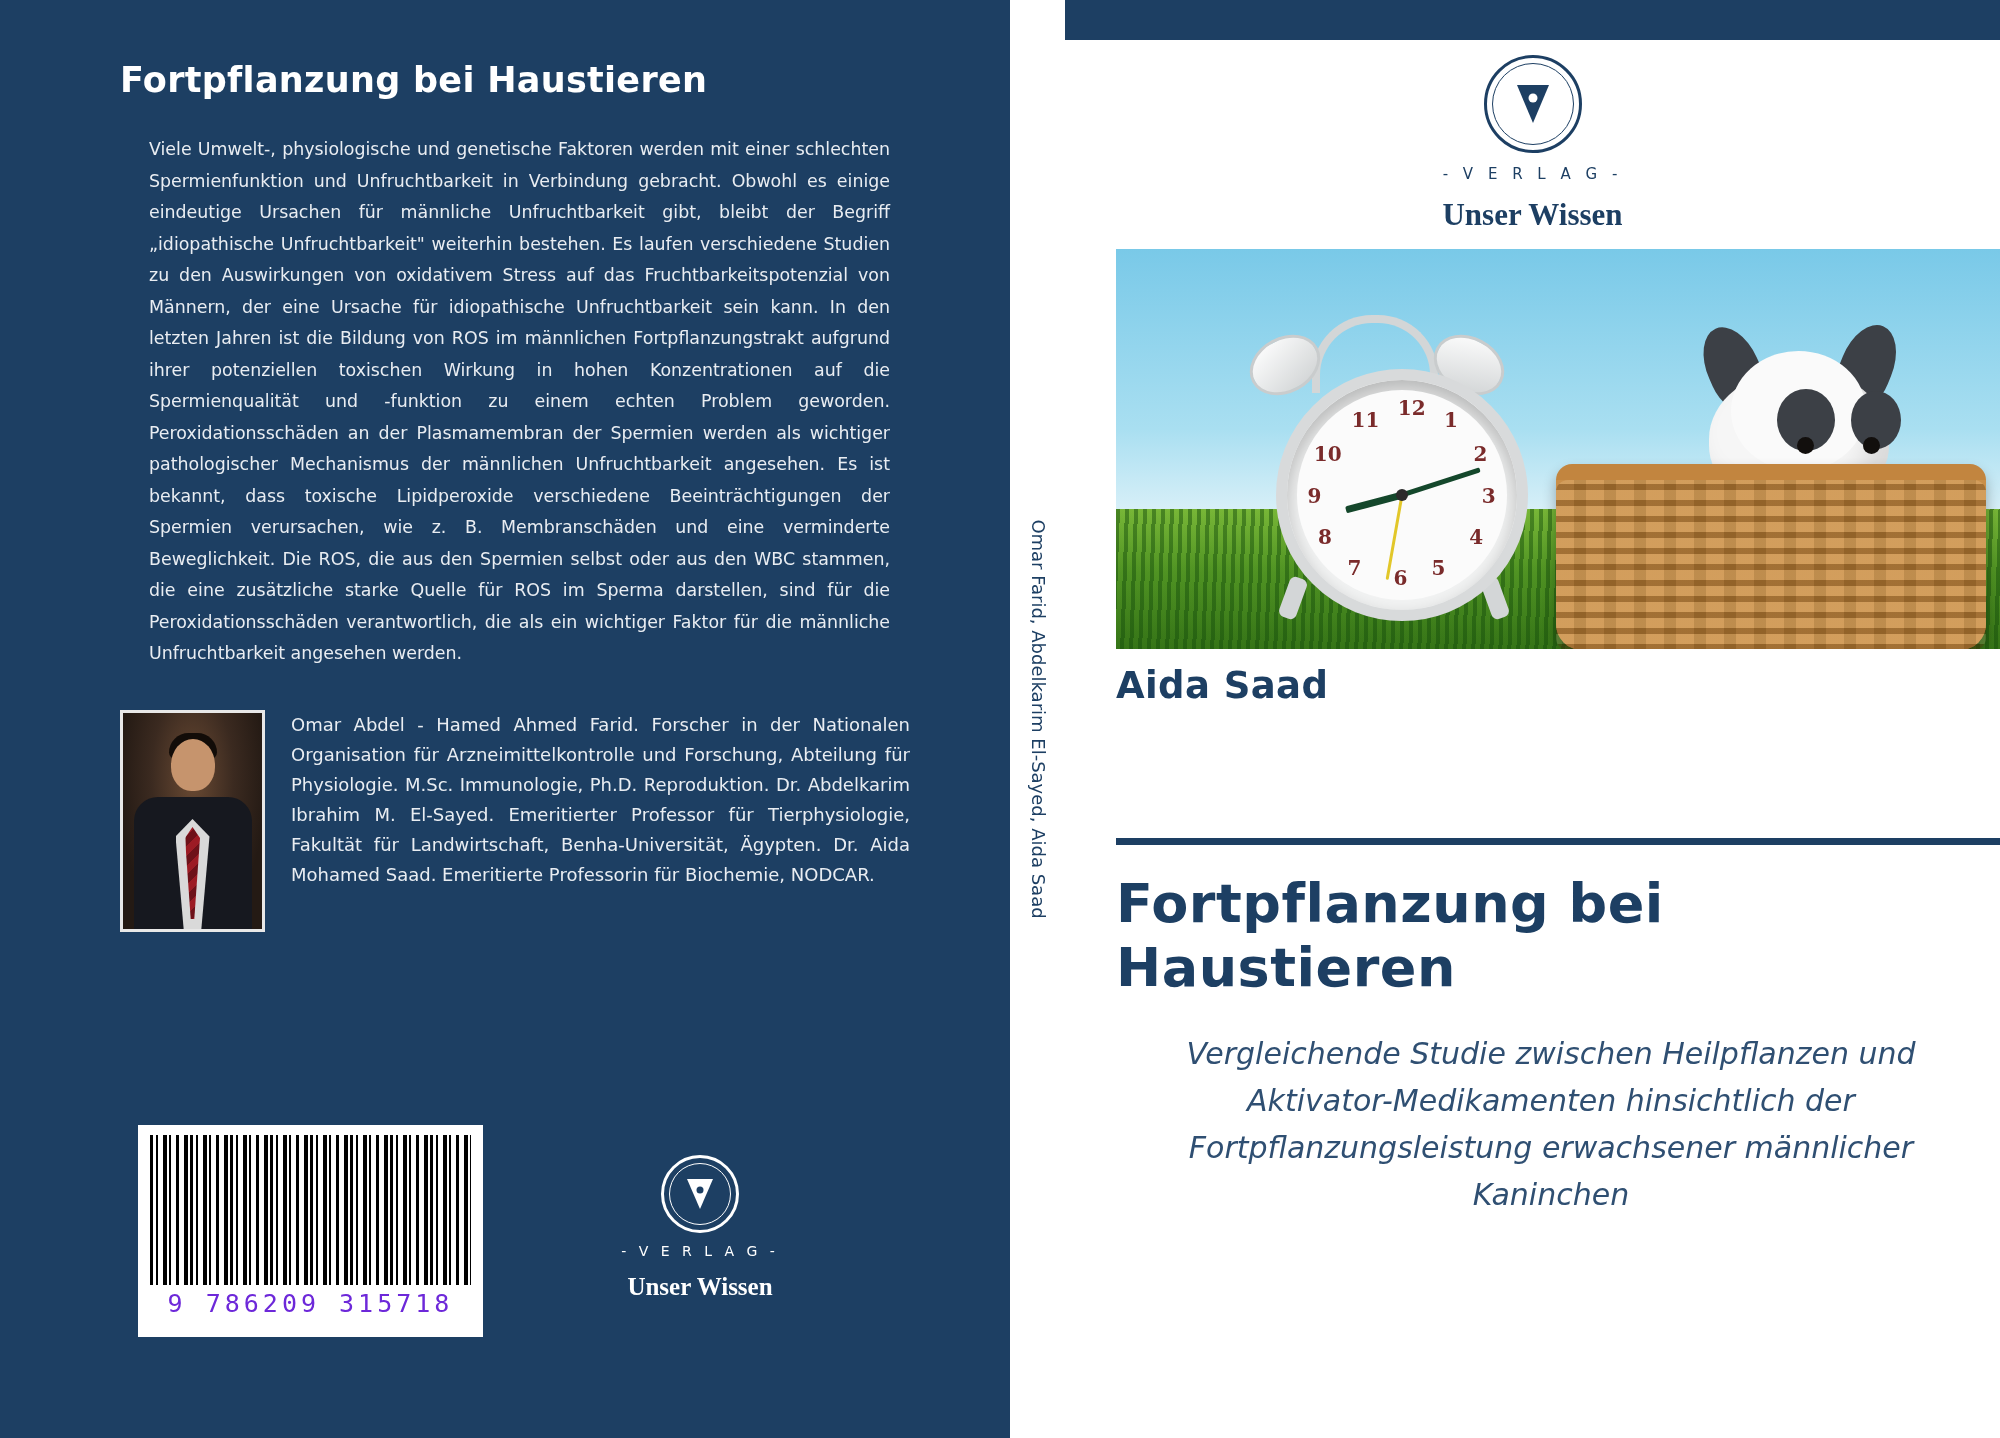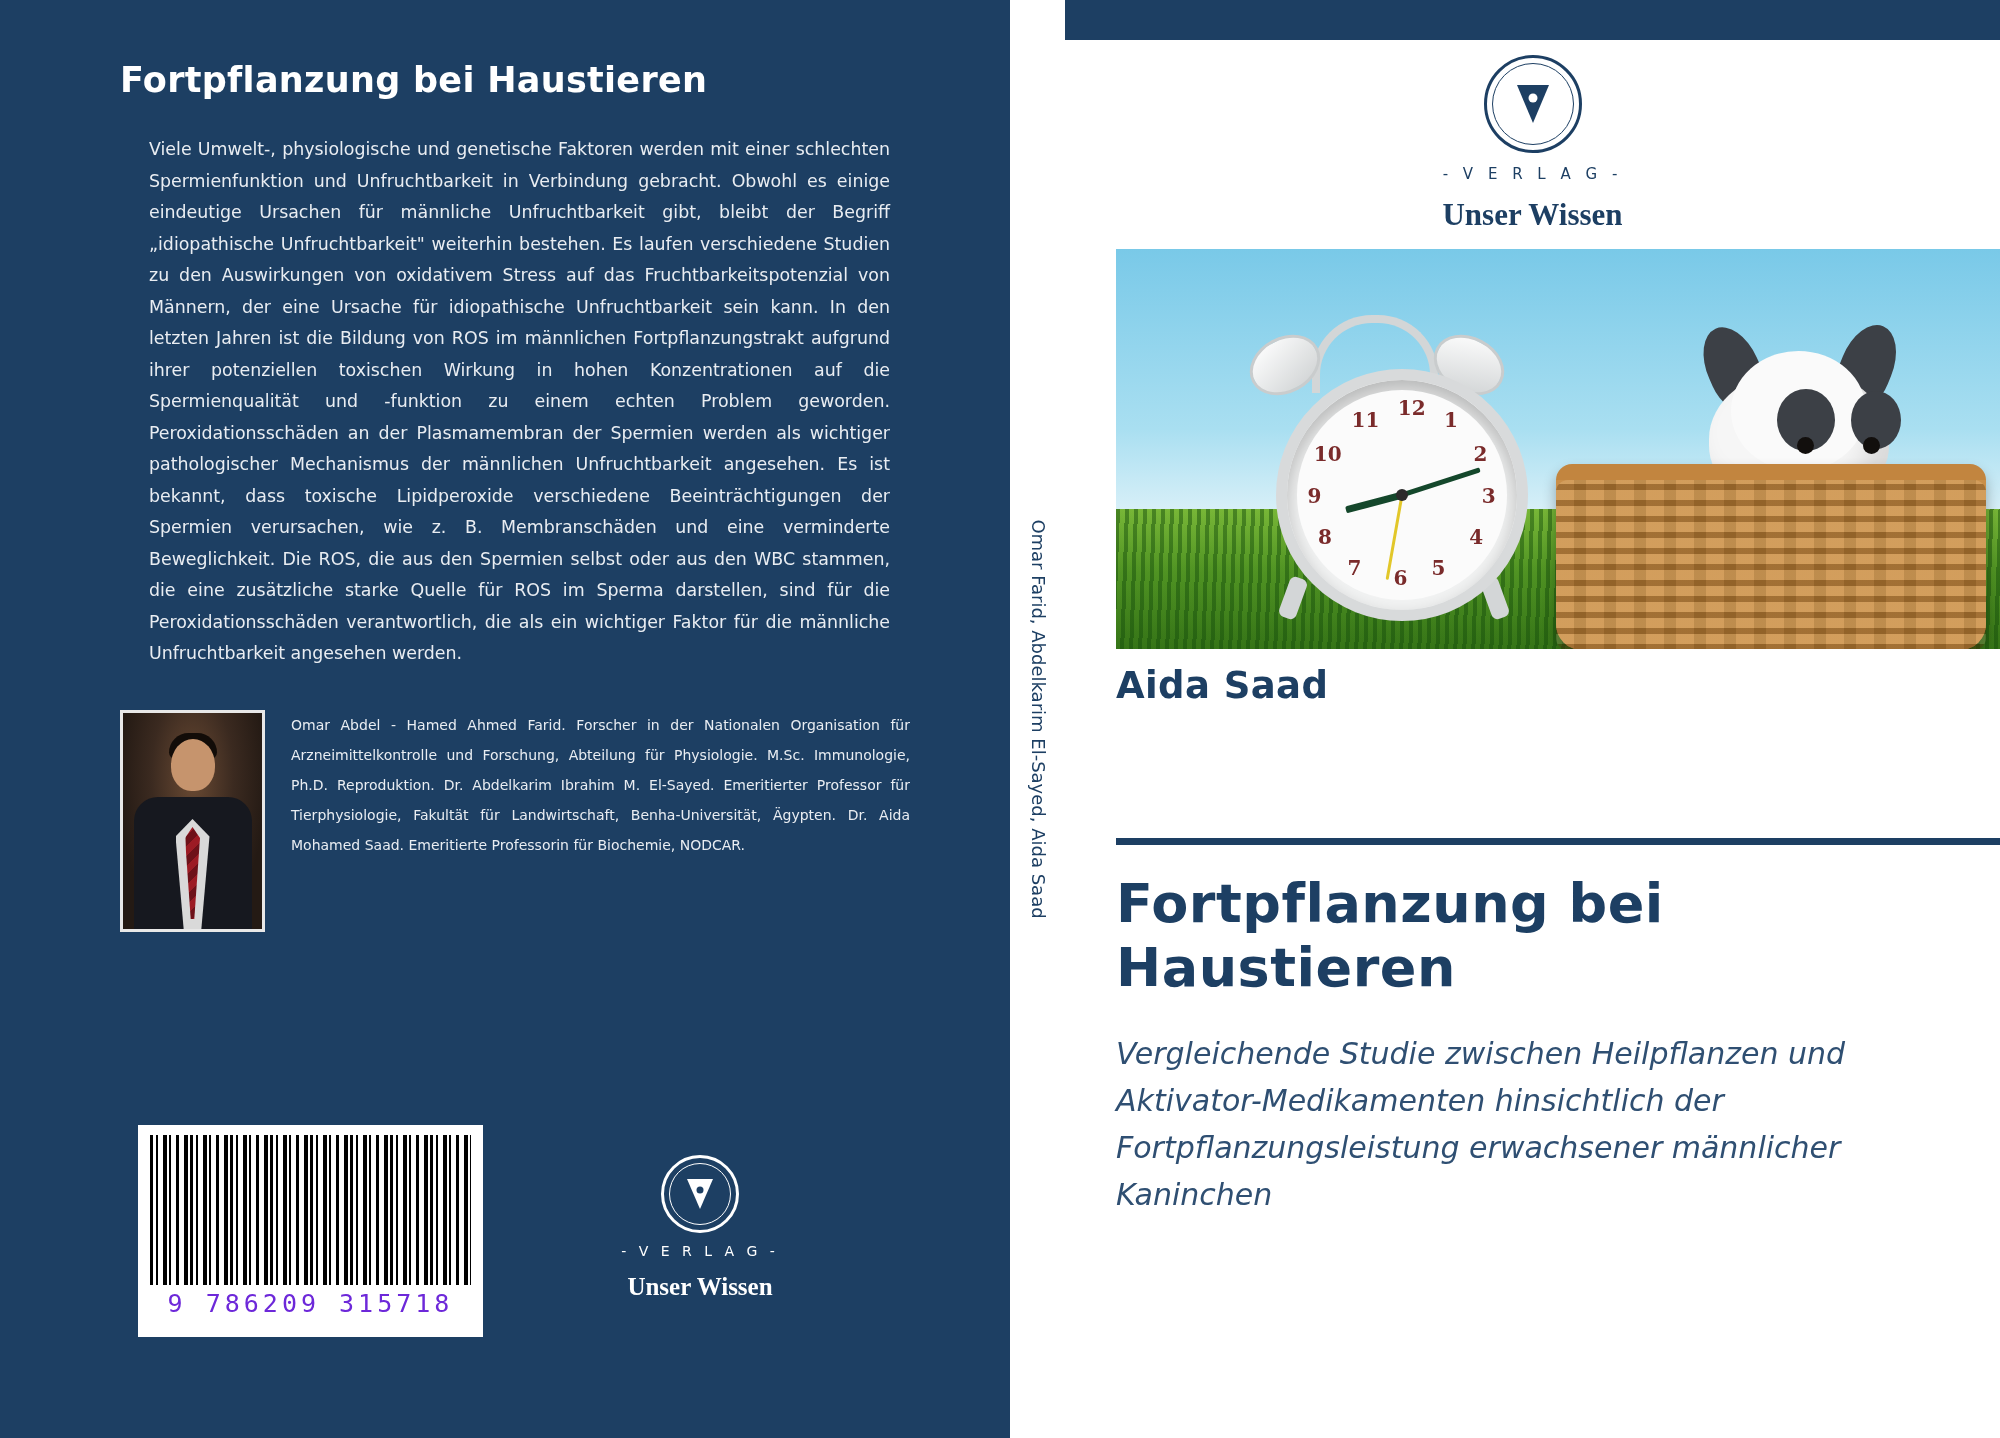--- a/index.html
+++ b/index.html
@@ -14,21 +14,21 @@
   .bio-block{position:absolute;left:120px;top:710px;width:790px;display:flex;gap:26px;}
   .bio-photo{width:145px;height:222px;border:3px solid #e8e8e8;box-sizing:border-box;background:
      radial-gradient(ellipse at 50% 30%, #6a4a33 0%, #3b2a20 42%, #241a14 75%),
      linear-gradient(180deg,#2a1d16,#120d0a);
      position:relative;overflow:hidden;}
   .bio-photo .head{position:absolute;left:50%;top:26px;transform:translateX(-50%);width:44px;height:52px;border-radius:50% 50% 46% 46%;background:#c6946d;}
   .bio-photo .hair{position:absolute;left:50%;top:20px;transform:translateX(-50%);width:48px;height:26px;border-radius:24px 24px 8px 8px;background:#120c08;}
   .bio-photo .body{position:absolute;left:50%;bottom:0;transform:translateX(-50%);width:118px;height:132px;background:#16181f;border-radius:24px 24px 0 0;}
   .bio-photo .shirt{position:absolute;left:50%;bottom:0;transform:translateX(-50%);width:34px;height:110px;background:#d9d9d9;clip-path:polygon(50% 0,100% 16%,76% 100%,24% 100%,0 16%);}
   .bio-photo .tie{position:absolute;left:50%;bottom:10px;transform:translateX(-50%);width:15px;height:92px;background:repeating-linear-gradient(135deg,#9c1b24 0 7px,#6e1119 7px 14px);clip-path:polygon(50% 0,100% 12%,62% 100%,38% 100%,0 12%);}
-  .bio-text{color:#e9edf2;font-size:14px;line-height:30px;text-align:justify;flex:1;font-family:"DejaVu Sans",sans-serif;}
+  .bio-text{color:#e9edf2;font-size:18px;line-height:30px;text-align:justify;flex:1;font-family:"DejaVu Sans",sans-serif;}
 
   
   .barcode-box{position:absolute;left:138px;top:1125px;width:345px;height:212px;background:#ffffff;padding:10px 12px 4px 12px;box-sizing:border-box;}
   .barcode-bars{width:100%;height:150px;background-repeat:repeat-x;background-size:auto 100%;
     background-image:repeating-linear-gradient(90deg,#000 0 3px,#fff 3px 6px,#000 6px 8px,#fff 8px 13px,#000 13px 17px,#fff 17px 19px,#000 19px 21px,#fff 21px 26px,#000 26px 29px,#fff 29px 34px,#000 34px 38px,#fff 38px 40px);}
   .barcode-num{font-family:"DejaVu Sans Mono",monospace;font-size:25px;letter-spacing:4px;color:#6d28d9;text-align:center;margin-top:4px;}
 
   
   .back-logo{position:absolute;left:570px;top:1155px;width:260px;text-align:center;color:#ffffff;}
   .logo-circle{width:72px;height:72px;border-radius:50%;border:3px solid #ffffff;margin:0 auto;position:relative;}
@@ -91,21 +91,21 @@
   .eye{position:absolute;width:17px;height:17px;border-radius:50%;background:#120f0d;}
   .eye.l{left:66px;top:86px;}
   .eye.r{left:132px;top:86px;}
   .nose{position:absolute;left:96px;top:118px;width:22px;height:15px;border-radius:50% 50% 60% 60%;background:#d79aa2;}
 
   .authors{position:absolute;left:51px;top:660px;width:884px;background:transparent;}
   .author-line{color:#1d3f63;font-size:37px;font-weight:bold;line-height:52px;letter-spacing:.4px;}
   .rule{position:absolute;left:51px;top:838px;width:884px;height:7px;background:#1d3f63;}
 
   .front-title{position:absolute;left:51px;top:872px;width:870px;color:#1d3f63;font-size:54px;font-weight:bold;line-height:64px;letter-spacing:.5px;}
-  .front-sub{position:absolute;left:51px;top:1030px;width:870px;color:#2f4f72;font-size:30px;line-height:47px;font-style:italic;}
+  .front-sub{position:absolute;left:51px;top:1030px;width:870px;color:#2f4f72;font-size:30px;line-height:47px;font-style:italic;text-align:center;}
 </style>
 </head>
 <body>
 
 <div id="cover">
 
   <div class="back-cover">
     <div class="back-inner">
       <h1 class="back-title">Fortpflanzung bei Haustieren</h1>
       <div class="back-abstract">Viele Umwelt-, physiologische und genetische Faktoren werden mit einer schlechten Spermienfunktion und Unfruchtbarkeit in Verbindung gebracht. Obwohl es einige eindeutige Ursachen für männliche Unfruchtbarkeit gibt, bleibt der Begriff „idiopathische Unfruchtbarkeit" weiterhin bestehen. Es laufen verschiedene Studien zu den Auswirkungen von oxidativem Stress auf das Fruchtbarkeitspotenzial von Männern, der eine Ursache für idiopathische Unfruchtbarkeit sein kann. In den letzten Jahren ist die Bildung von ROS im männlichen Fortpflanzungstrakt aufgrund ihrer potenziellen toxischen Wirkung in hohen Konzentrationen auf die Spermienqualität und -funktion zu einem echten Problem geworden. Peroxidationsschäden an der Plasmamembran der Spermien werden als wichtiger pathologischer Mechanismus der männlichen Unfruchtbarkeit angesehen. Es ist bekannt, dass toxische Lipidperoxide verschiedene Beeinträchtigungen der Spermien verursachen, wie z. B. Membranschäden und eine verminderte Beweglichkeit. Die ROS, die aus den Spermien selbst oder aus den WBC stammen, die eine zusätzliche starke Quelle für ROS im Sperma darstellen, sind für die Peroxidationsschäden verantwortlich, die als ein wichtiger Faktor für die männliche Unfruchtbarkeit angesehen werden.</div>

